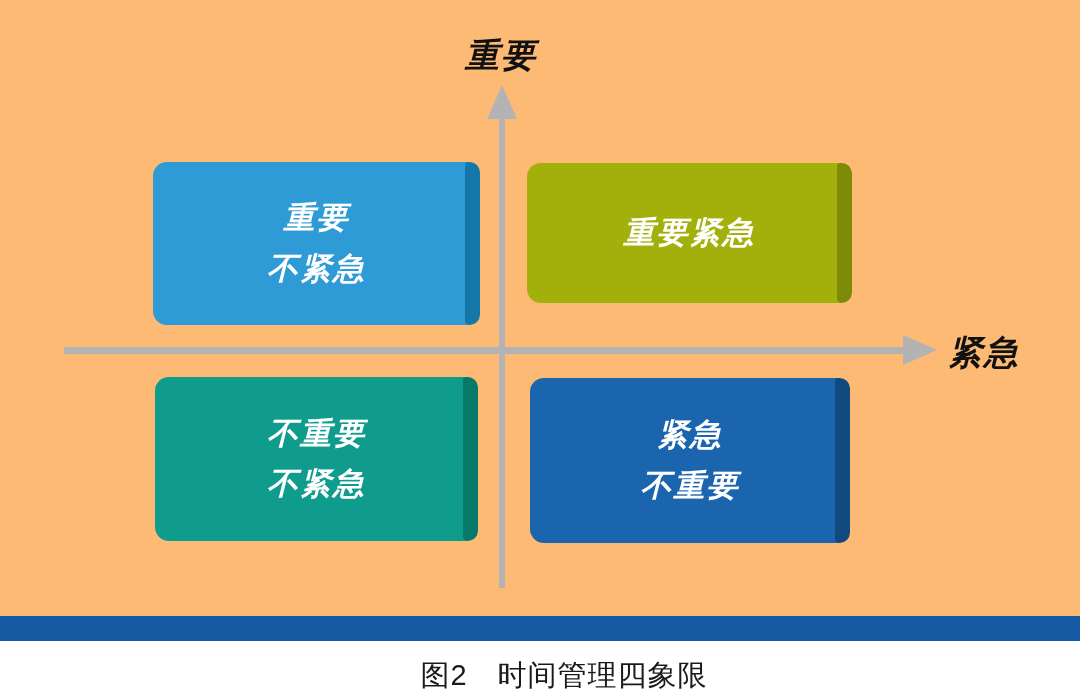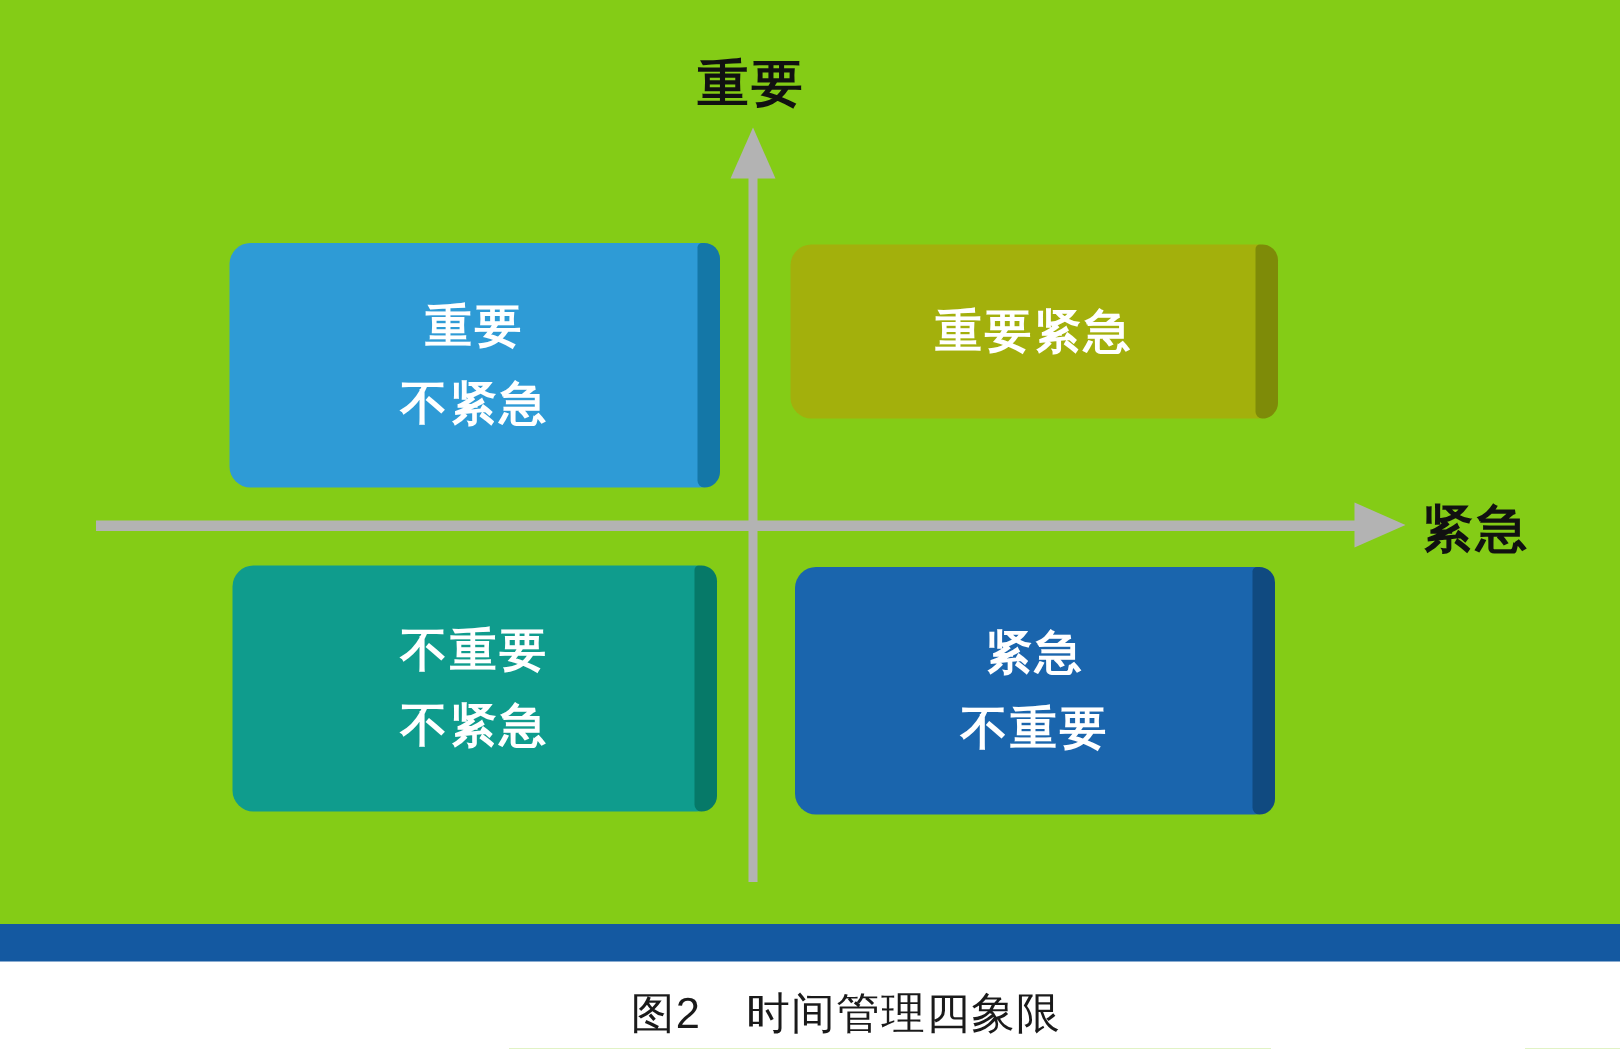--- a/index.html
+++ b/index.html
@@ -9,21 +9,22 @@
     height: 699px;
     background: #ffffff;
     font-family: "Liberation Sans", "DejaVu Sans", sans-serif;
     overflow: hidden;
   }
   .stage {
     position: absolute;
     left: 0; top: 0;
     width: 1080px;
     height: 616px;
-    background: #84cc16;
+    background: #fdba74;
+    font-style: italic;
   }
   
   .y-label {
     position: absolute;
     left: 421px; top: 33px;
     width: 160px;
     text-align: center;
     font-size: 34px;
     font-weight: bold;
     color: #111111;
@@ -86,21 +87,21 @@
   .card::after {
     content: "";
     position: absolute;
     top: 0; right: 0; bottom: 0;
     width: 15px;
     background: var(--e, #555555);
     border-radius: 4px 14px 14px 6px;
   }
   .card span { position: relative; z-index: 1; }
   .card.tl { left: 153px; top: 162px; width: 327px; height: 163px; }
-  .card.tr { left: 527px; top: 163px; width: 325px; height: 116px; text-align: center; }
+  .card.tr { left: 527px; top: 163px; width: 325px; height: 140px; text-align: center; }
   .card.bl { left: 155px; top: 377px; width: 323px; height: 164px; }
   .card.br { left: 530px; top: 378px; width: 320px; height: 165px; }
   
   .bar {
     position: absolute;
     left: 0; top: 616px;
     width: 1080px; height: 25px;
   }
   .caption {
     position: absolute;

